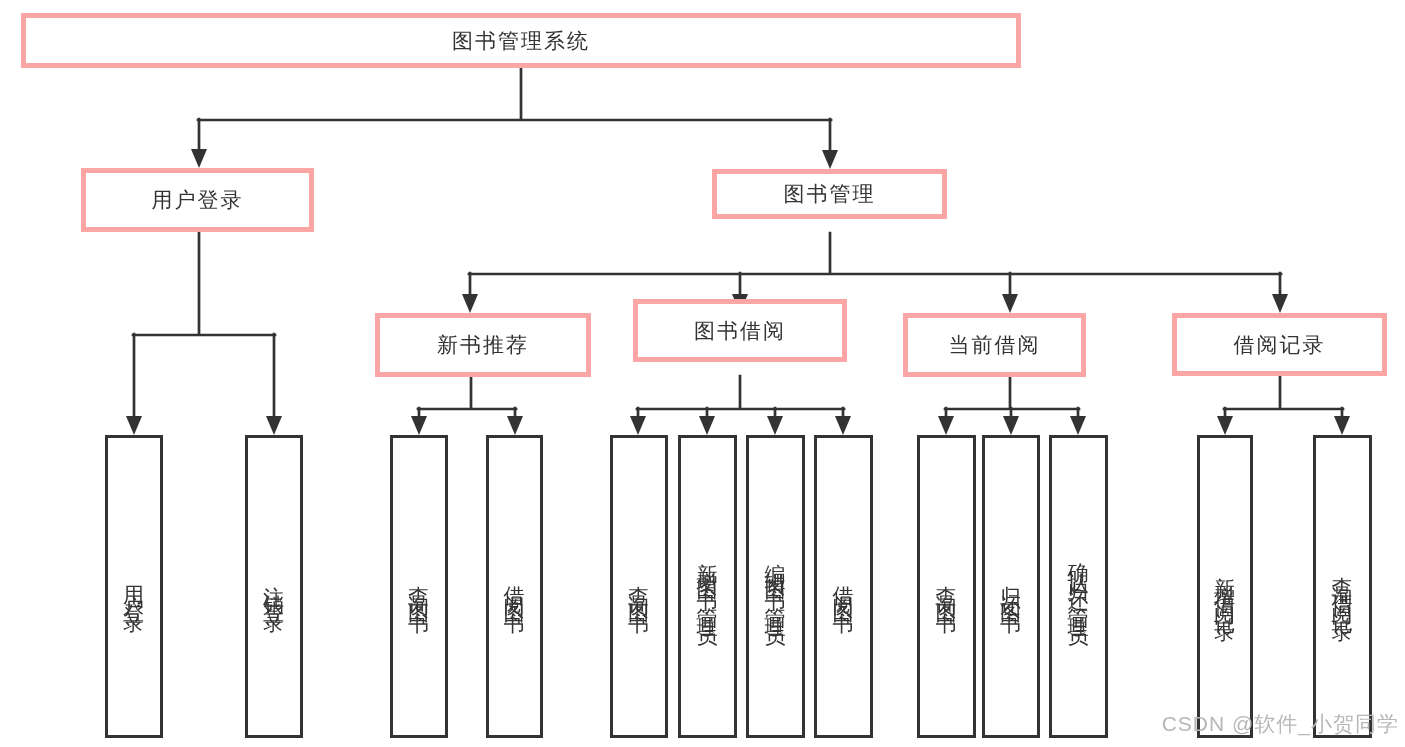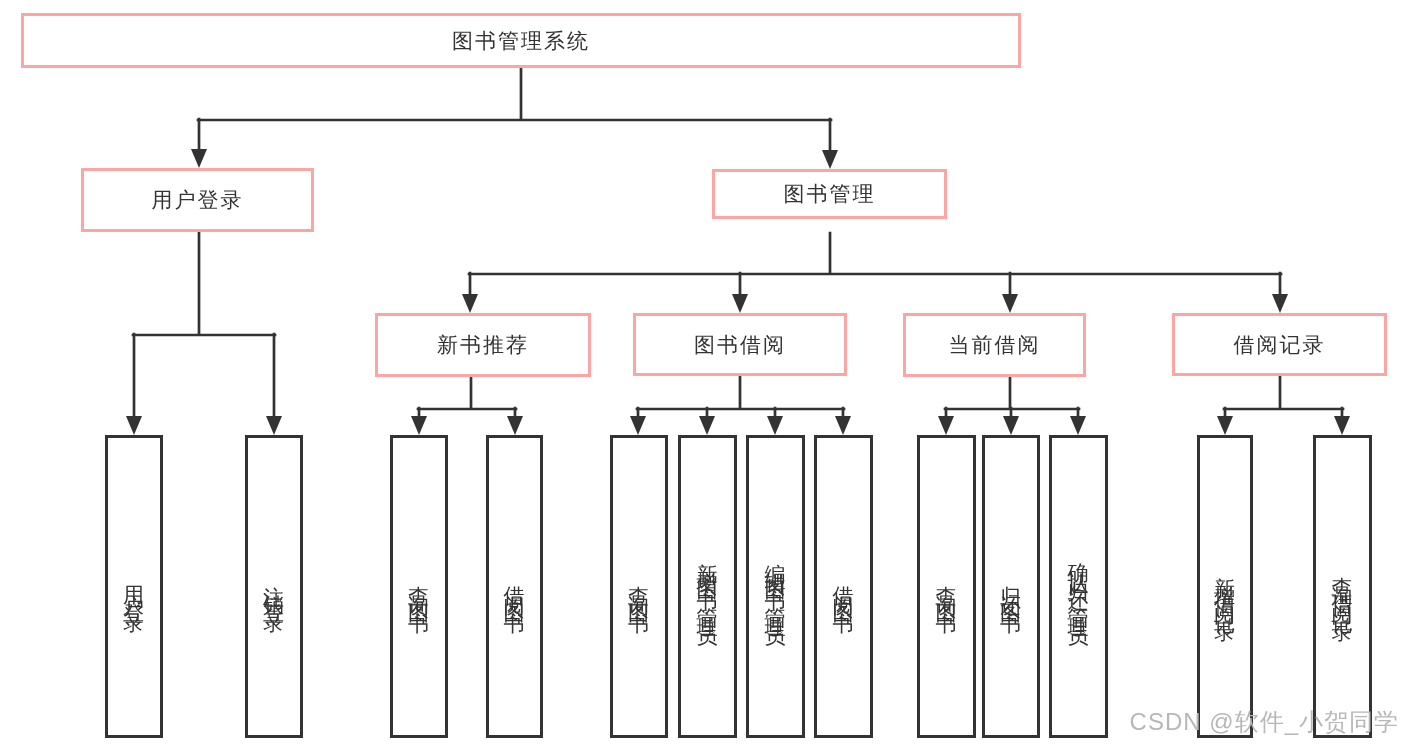--- a/index.html
+++ b/index.html
@@ -3,36 +3,36 @@
 <meta charset="utf-8">
 <style>
   html,body { margin:0; padding:0; background:#ffffff; }
   #stage {
     position:relative; width:1405px; height:747px; background:#ffffff;
     font-family:"Liberation Sans","DejaVu Sans",sans-serif; overflow:hidden;
   }
   #wires { position:absolute; left:0; top:0; width:1405px; height:747px; }
   .hbox {
     position:absolute; box-sizing:border-box;
-    border:3px solid #fca5a5; background:#ffffff;
+    border:5px solid #fca5a5; background:#ffffff;
     display:flex; align-items:center; justify-content:center;
     font-size:21px; letter-spacing:2px; color:#333333; white-space:nowrap;
   }
   .leaf {
     position:absolute; box-sizing:border-box; top:435px; height:303px;
     border:3px solid #333333; background:#ffffff;
     display:flex; align-items:center; justify-content:center;
   }
   .leaf span {
     writing-mode:vertical-rl; text-orientation:mixed;
     font-size:21px; letter-spacing:9px; color:#333333; line-height:1;
   }
   .watermark {
     position:absolute; right:6px; bottom:9px;
-    font-size:24px; color:#b7b7b7; letter-spacing:1px; white-space:nowrap;
+    font-size:21px; color:#b7b7b7; letter-spacing:1px; white-space:nowrap;
   }
 </style>
 </head>
 <body>
 
 <div id="stage">
 
   <svg id="wires" viewBox="0 0 1405 747" xmlns="http://www.w3.org/2000/svg">
     <g stroke="#333333" stroke-width="2.7" fill="none" stroke-linecap="square">
 
@@ -72,21 +72,21 @@
       <path d="M1334 416 L1350 416 L1342 435 Z"></path>
     </g>
   </svg>
 
   <div class="hbox" style="left:21px; top:13px; width:1000px; height:55px;">图书管理系统</div>
 
   <div class="hbox" style="left:81px; top:168px; width:233px; height:64px;">用户登录</div>
   <div class="hbox" style="left:712px; top:169px; width:235px; height:50px;">图书管理</div>
 
   <div class="hbox" style="left:375px; top:313px; width:216px; height:64px;">新书推荐</div>
-  <div class="hbox" style="left:633px; top:313px; width:214px; height:63px;">图书借阅</div>
+  <div class="hbox" style="left:633px; top:299px; width:214px; height:63px;">图书借阅</div>
   <div class="hbox" style="left:903px; top:313px; width:183px; height:64px;">当前借阅</div>
   <div class="hbox" style="left:1172px; top:313px; width:215px; height:63px;">借阅记录</div>
 
   <div class="leaf" style="left:105px; width:58px;">
     <span>用户登录</span>
   </div>
   <div class="leaf" style="left:245px; width:58px;">
     <span>注销登录</span>
   </div>
 

